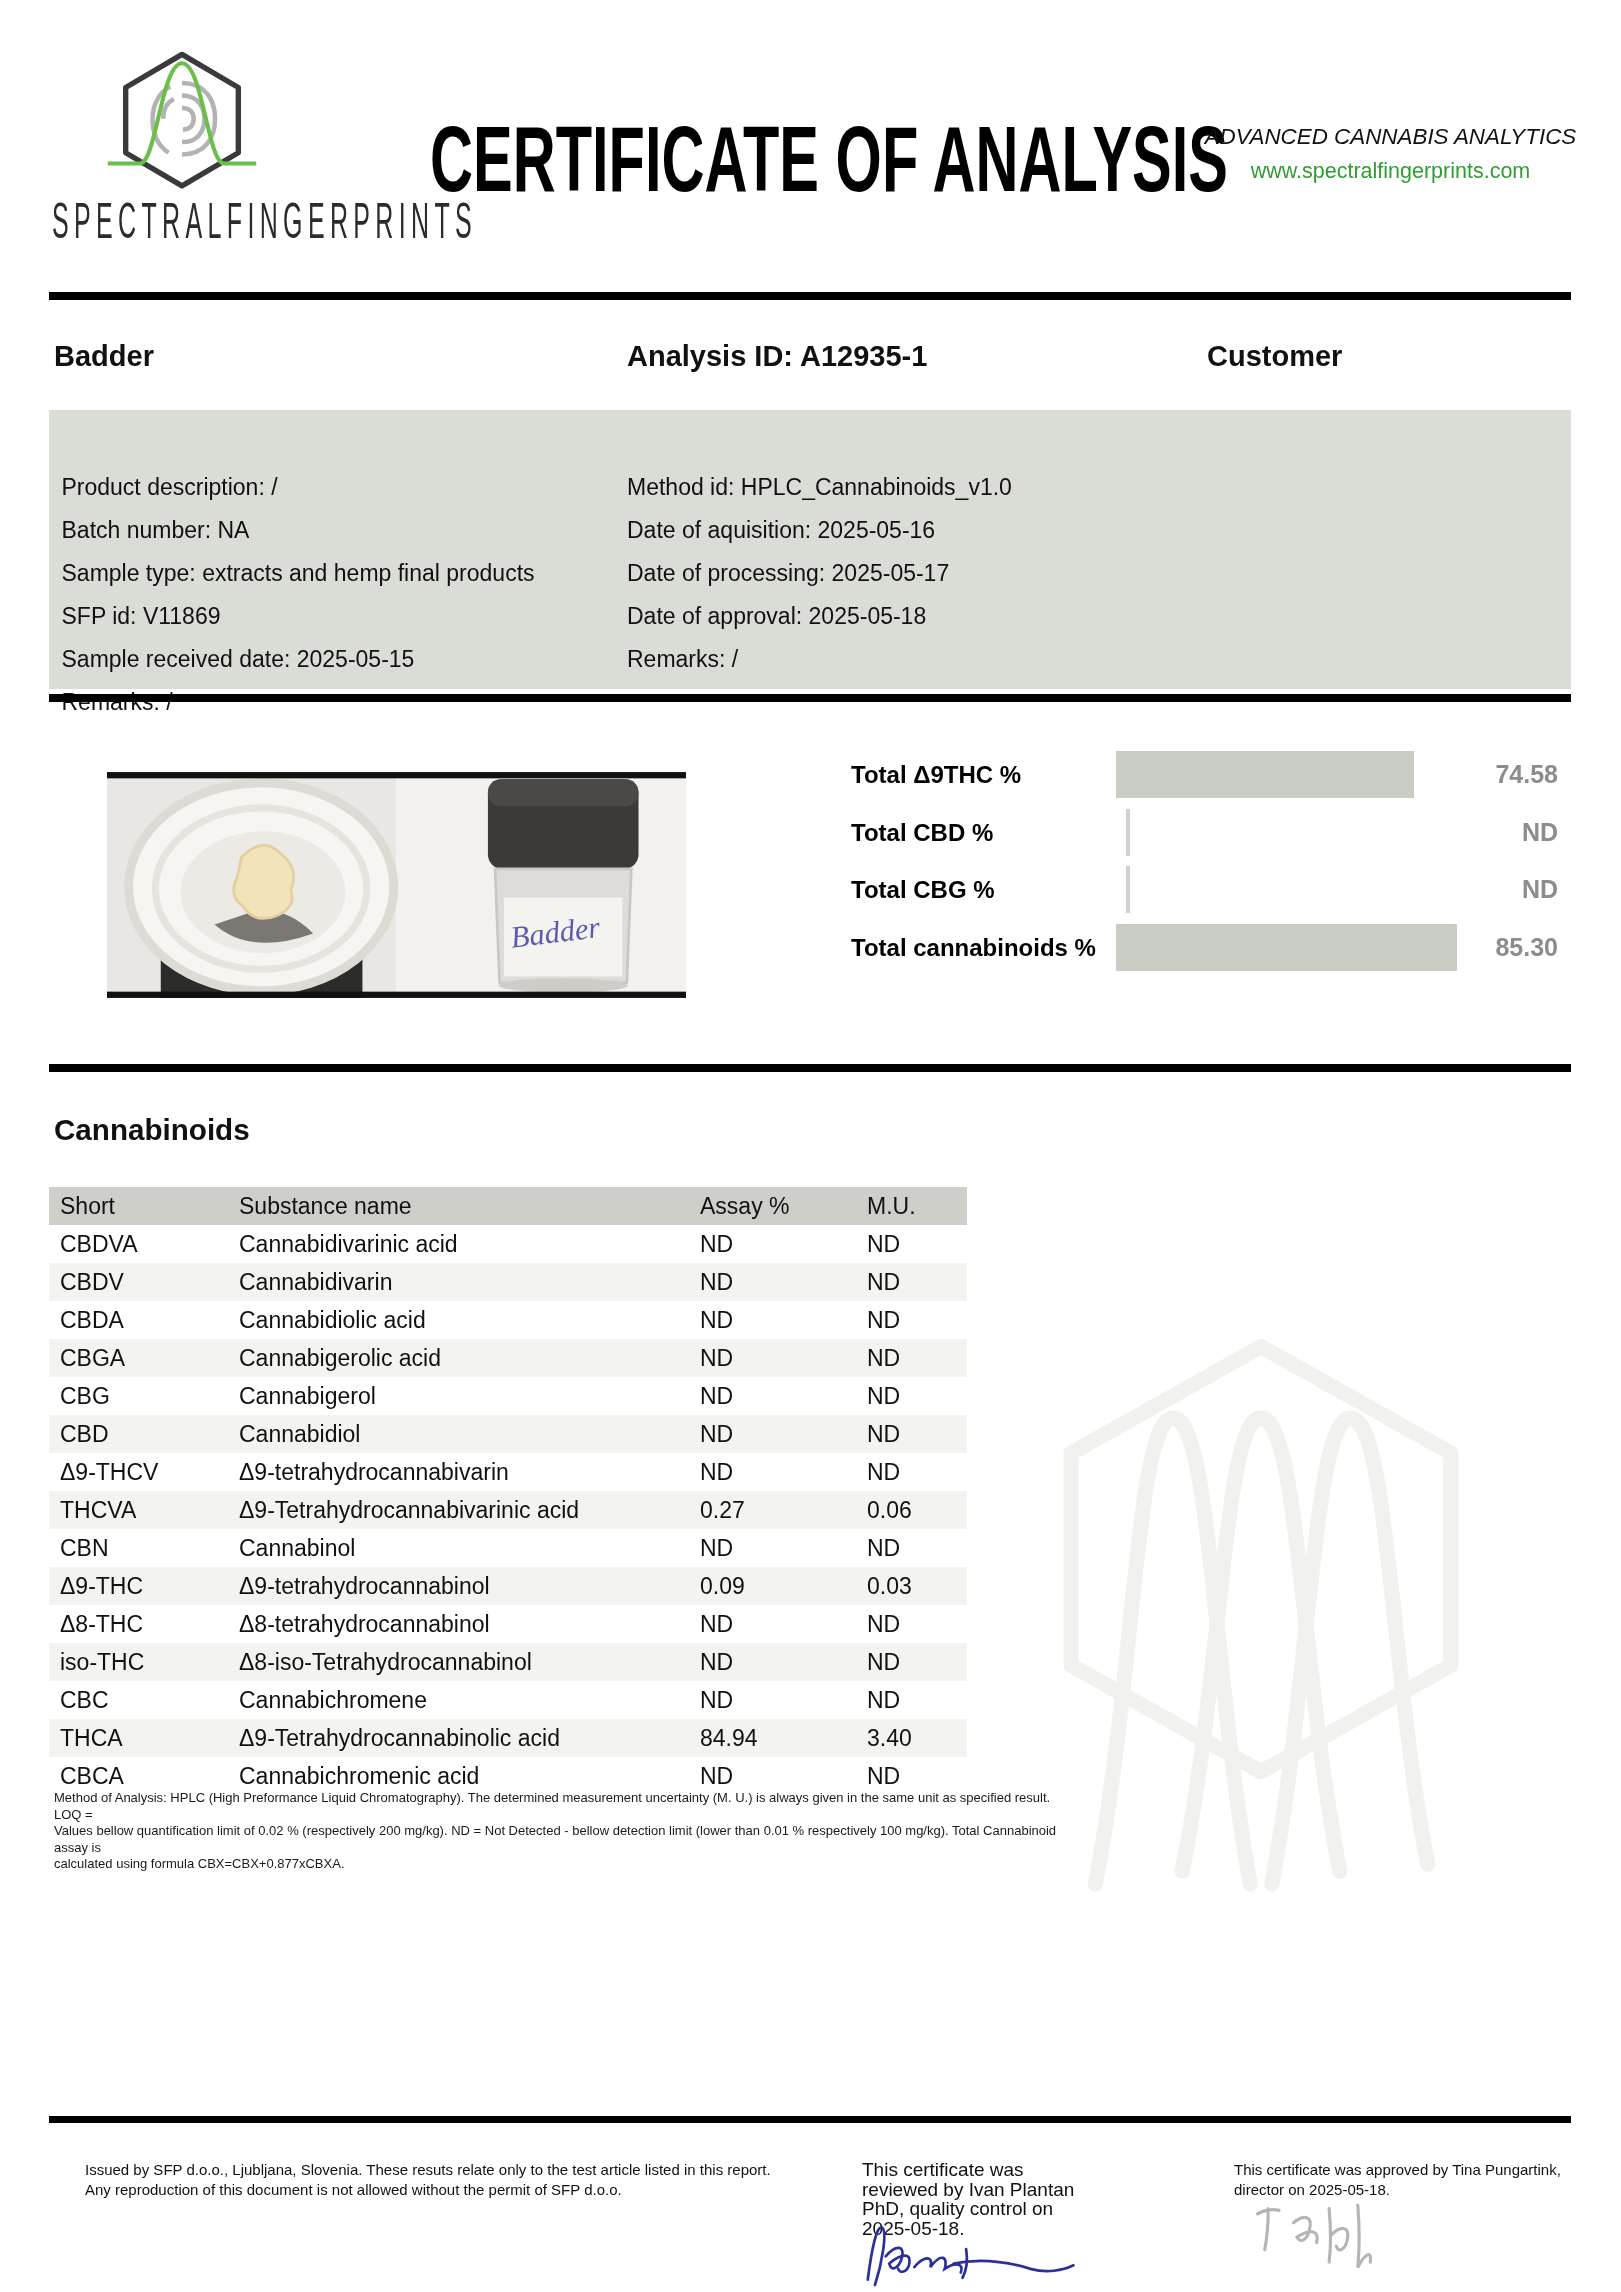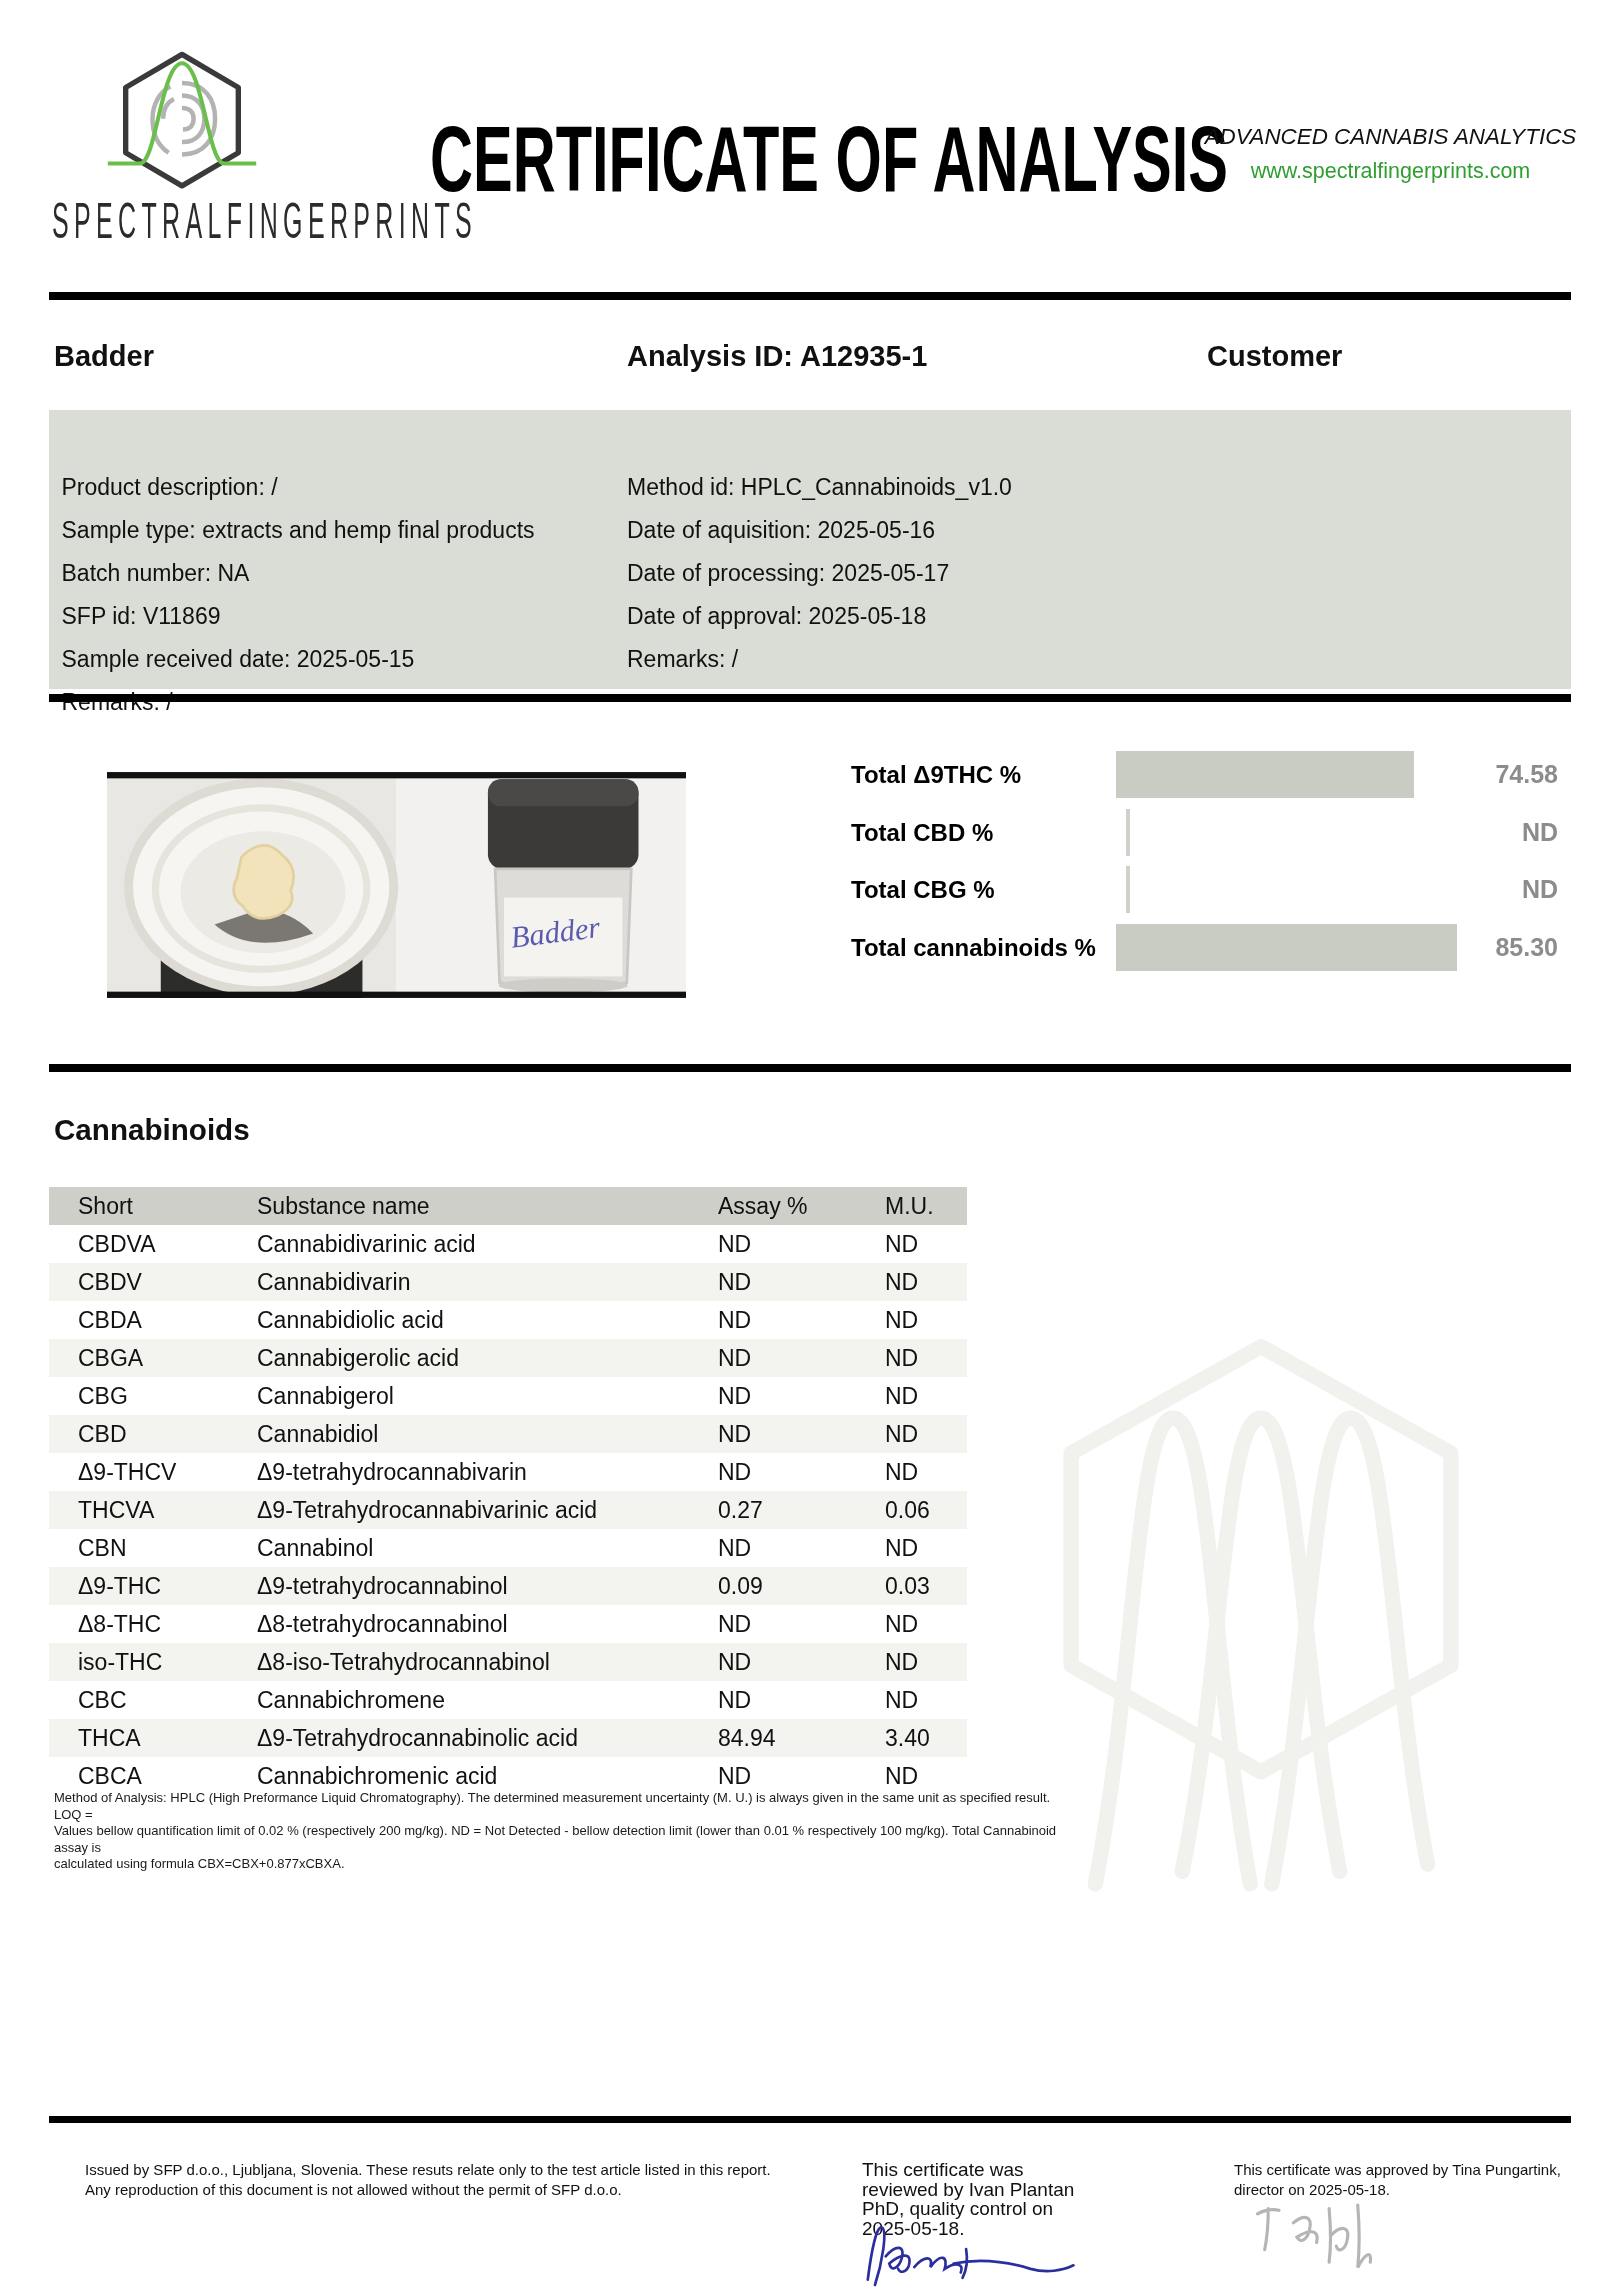--- a/index.html
+++ b/index.html
@@ -34,21 +34,21 @@
   .tfill{position:absolute;left:0;top:0;height:47px;background:var(--bar_gray);}
   .tfill.nd{background:var(--bar_line_gray);}
   .tval{flex:1;text-align:right;padding-right:9px;font-size:25px;font-weight:700;
         line-height:47px;color:var(--value_gray);}
   
   .sec-title{position:absolute;left:54px;top:1113px;font-size:29.6px;font-weight:700;}
   .ctable{position:absolute;left:49px;top:1187px;width:918px;font-size:23px;}
   .crow{display:flex;height:38px;line-height:38px;background:#fff;}
   .crow.hdr{background:var(--header_gray);}
   .crow.alt{background:var(--row_alt);}
-  .c-short{width:179px;padding-left:29px;}
+  .c-short{width:179px;padding-left:11px;}
   .c-name{width:461px;}
   .c-assay{width:167px;}
   .c-mu{flex:1;}
   
   .method-note{position:absolute;left:54px;top:1790px;width:1003px;font-size:13px;
                line-height:16.6px;color:#1a1a1a;}
   
   .watermark{position:absolute;left:1010px;top:1291px;}
   
   .f-left{position:absolute;left:85px;top:2160px;width:743px;font-size:15px;line-height:19.7px;}
@@ -81,22 +81,22 @@
   </div>
   <div class="rule" style="top:292px"></div>
 
   <div class="h-name">Badder</div>
   <div class="h-analysis">Analysis ID: A12935-1</div>
   <div class="h-customer">Customer</div>
 
   <div class="info-box">
     <div class="info-col l" id="info-left">
         <div class="info-line">Product description: /</div>
+        <div class="info-line">Batch number: NA</div>
         <div class="info-line">Sample type: extracts and hemp final products</div>
-        <div class="info-line">Batch number: NA</div>
         <div class="info-line">SFP id: V11869</div>
         <div class="info-line">Sample received date: 2025-05-15</div>
         <div class="info-line">Remarks: /</div>
       </div>
     <div class="info-col r" id="info-right">
         <div class="info-line">Method id: HPLC_Cannabinoids_v1.0</div>
         <div class="info-line">Date of aquisition: 2025-05-16</div>
         <div class="info-line">Date of processing: 2025-05-17</div>
         <div class="info-line">Date of approval: 2025-05-18</div>
         <div class="info-line">Remarks: /</div>

